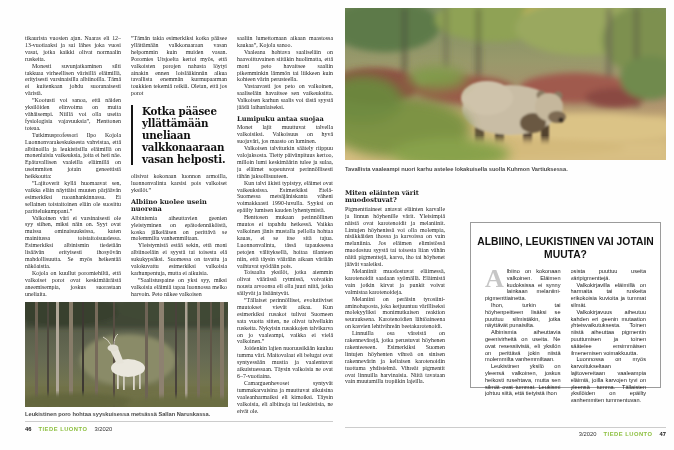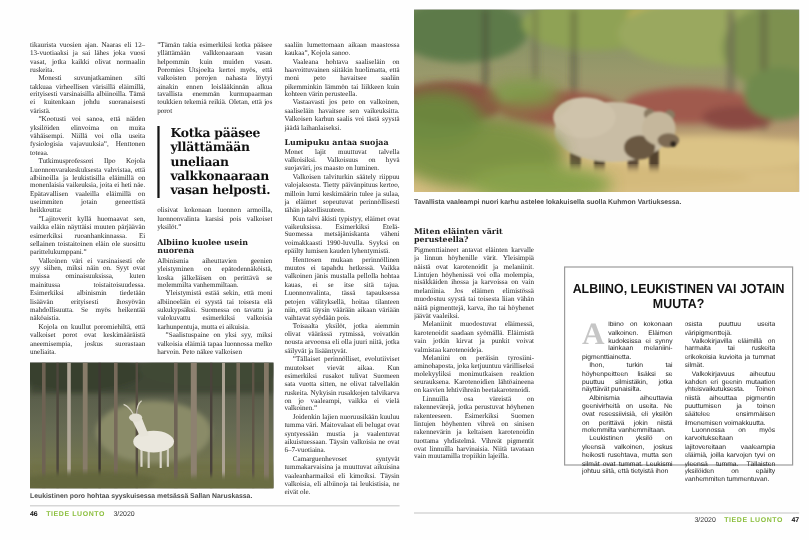--- a/index.html
+++ b/index.html
@@ -210,21 +210,21 @@
         <ellipse cx="55" cy="120" rx="70" ry="30" fill="#77913f"></ellipse>
         <ellipse cx="18" cy="92" rx="40" ry="25" fill="#6b8a3c"></ellipse>
         <ellipse cx="105" cy="146" rx="60" ry="16" fill="#82a046"></ellipse>
         <ellipse cx="92" cy="70" rx="30" ry="12" fill="#7f9b49"></ellipse>
       </g>
     </svg>
   </div>
   <div class="caption" style="left:345px;top:166px;width:321px;">Tavallista vaaleampi nuori karhu astelee lokakuisella suolla Kuhmon Vartiuksessa.</div>
 
   <div class="txtcol" style="left:345px;top:190px;width:100px;height:230px;">
-    <h3 class="subhead tight">Miten eläinten värit perusteella?</h3>
+    <h3 class="subhead tight">Miten eläinten värit muodostuvat?</h3>
     <p class="noind">Pigmenttiaineet antavat eläinten karvalle ja linnun höyhenille värit. Yleisimpiä näistä ovat karotenoidit ja melaniinit. Lintujen höyhenissä voi olla molempia, nisäkkäiden ihossa ja karvoissa on vain melaniinia. Jos eläimen elimistössä muodostuu syystä tai toisesta liian vähän näitä pigmenttejä, karva, iho tai höyhenet jäävät vaaleiksi.</p>
     <p>Melaniinit muodostuvat eläimessä, karotenoidit saadaan syömällä. Eläimistä vain jotkin kirvat ja punkit voivat valmistaa karotenoideja.</p>
     <p>Melaniini on peräisin tyrosiini-aminohaposta, joka ketjuuntuu värilliseksi molekyyliksi monimutkaisen reaktion seurauksena. Karotenoidien lähtöaineena on kasvien lehtivihreän beetakarotenoidi.</p>
     <p>Linnuilla osa väreistä on rakennevärejä, jotka perustuvat höyhenen rakenteeseen. Esimerkiksi Suomen lintujen höyhenten vihreä on sinisen rakennevärin ja keltaisen karotenoidin tuottama yhdistelmä. Vihreät pigmentit ovat linnuilla harvinaisia. Niitä tavataan vain muutamilla tropiikin lajeilla.</p>
   </div>
 
   <div class="sidebar">
     <div class="sidebar-title">ALBIINO, LEUKISTINEN VAI JOTAIN MUUTA?</div>
     <div class="sidebar-cols">
       <div class="sidebar-col">

